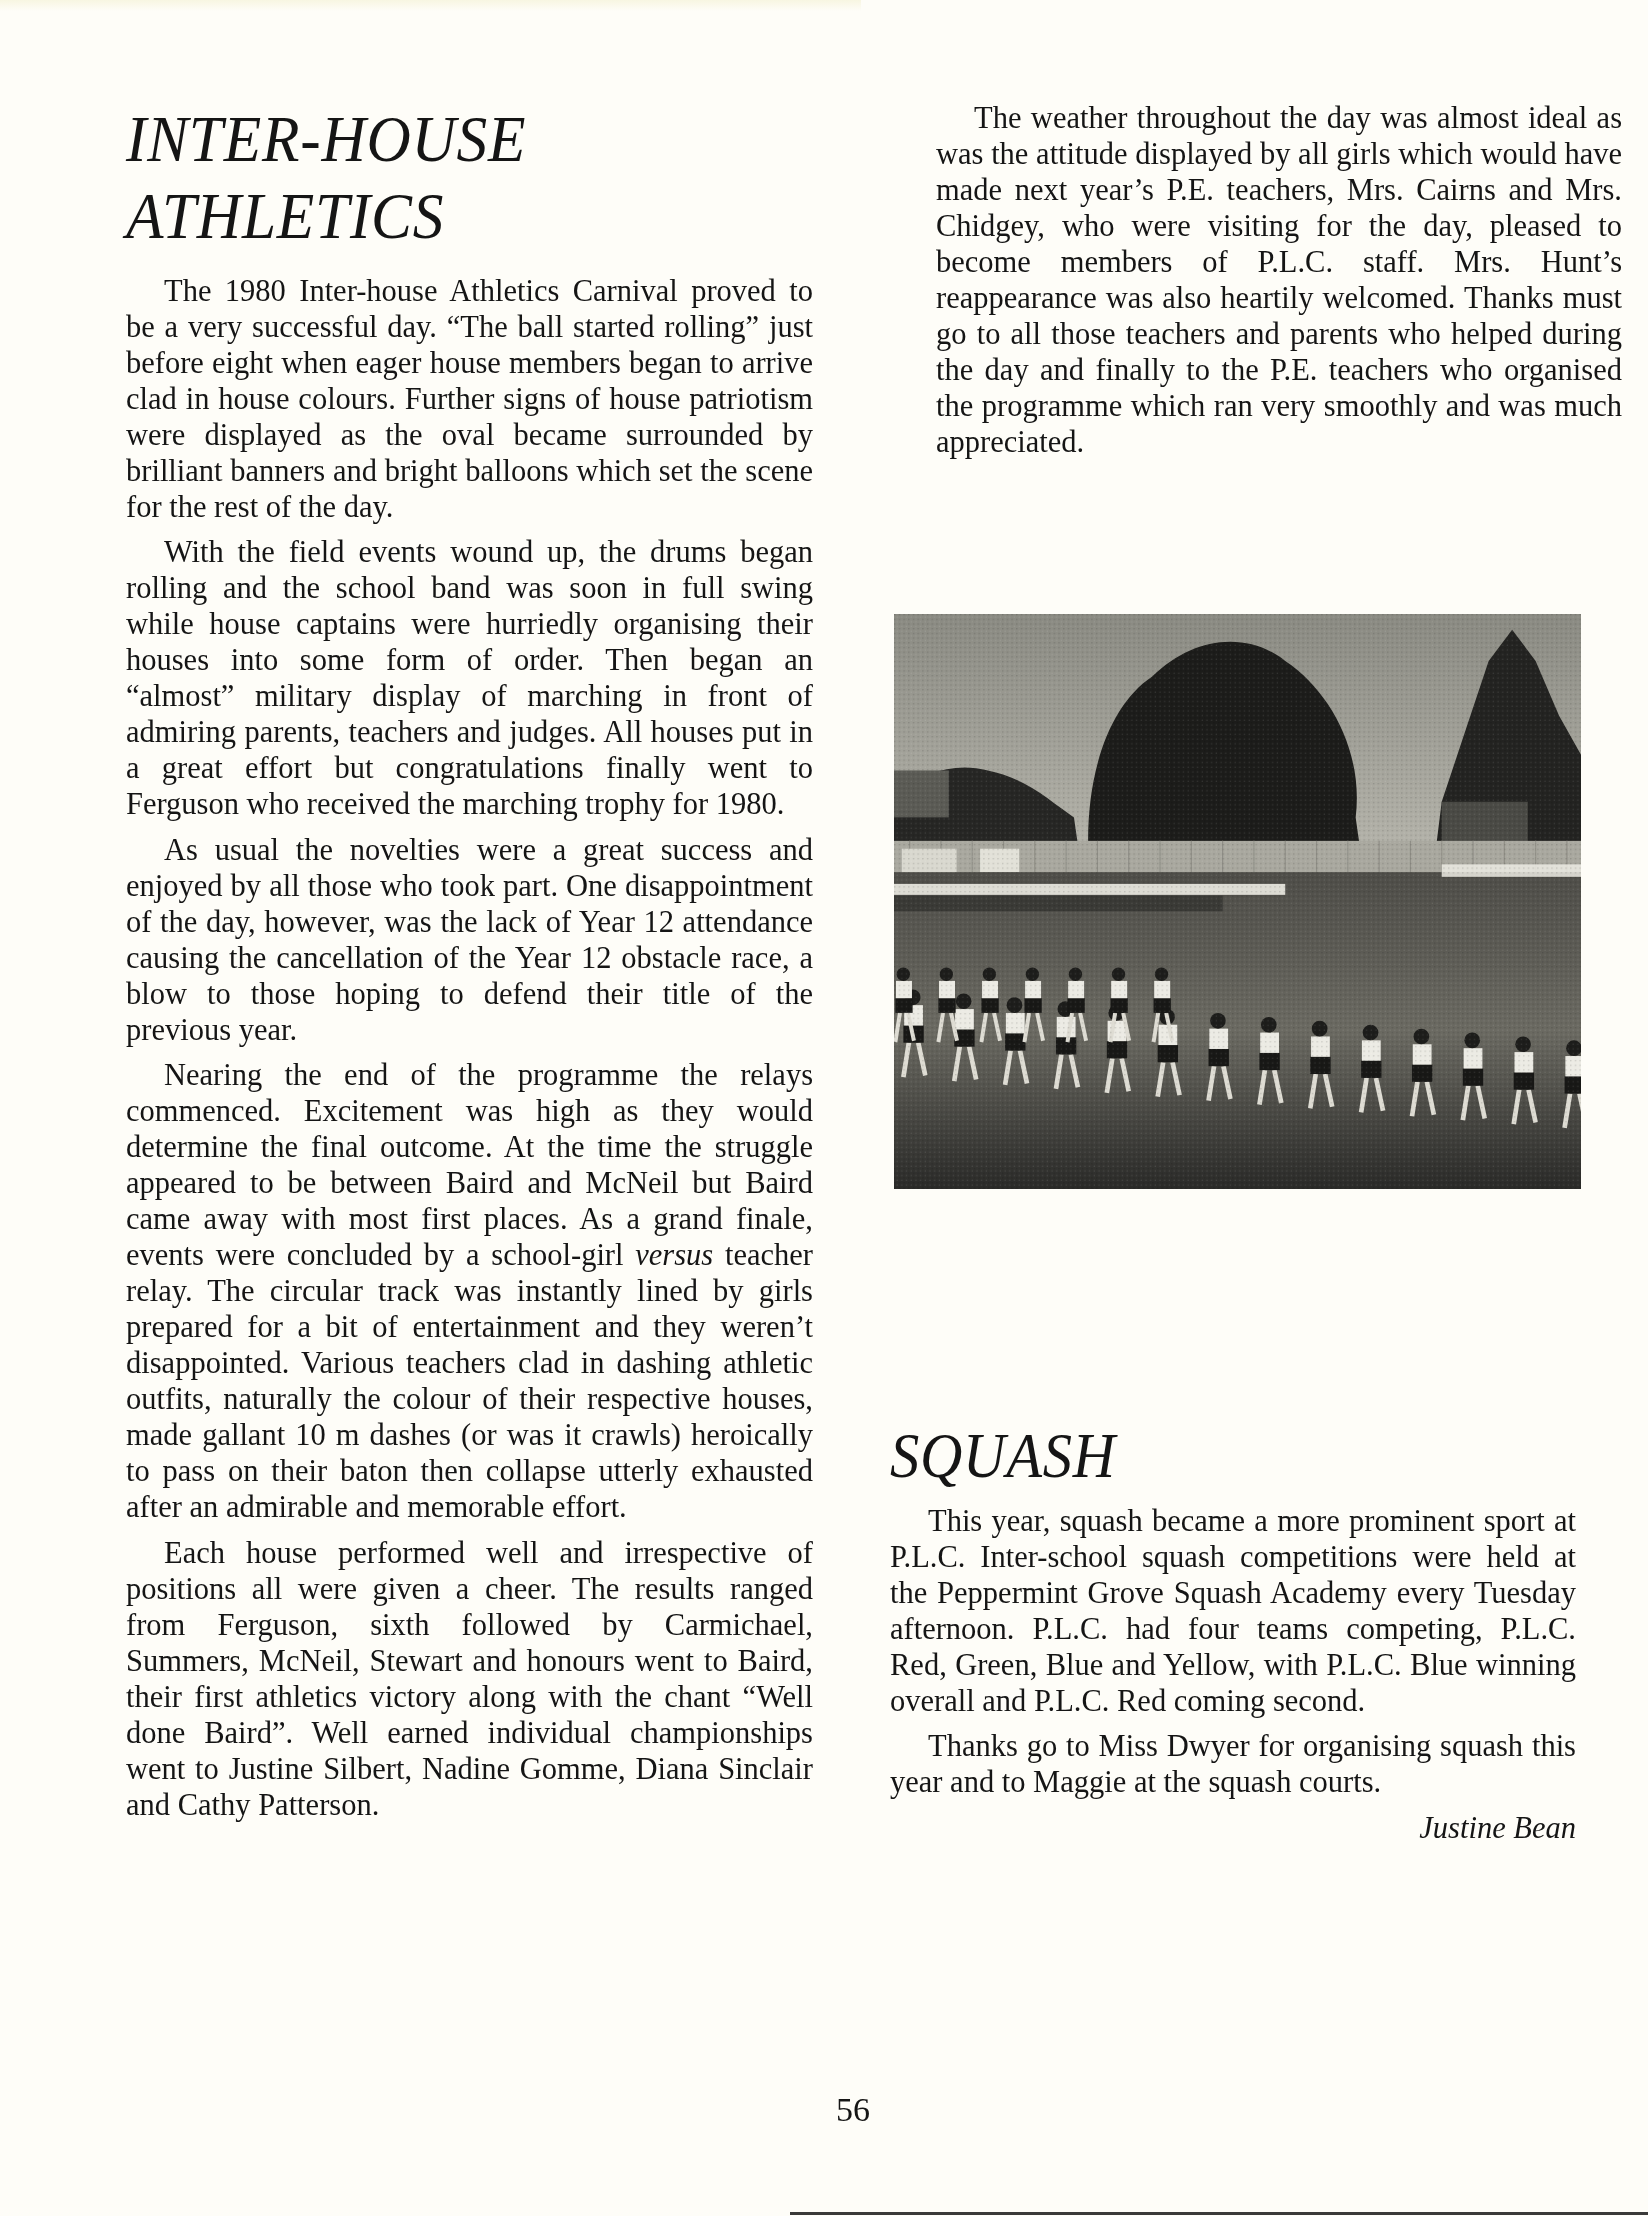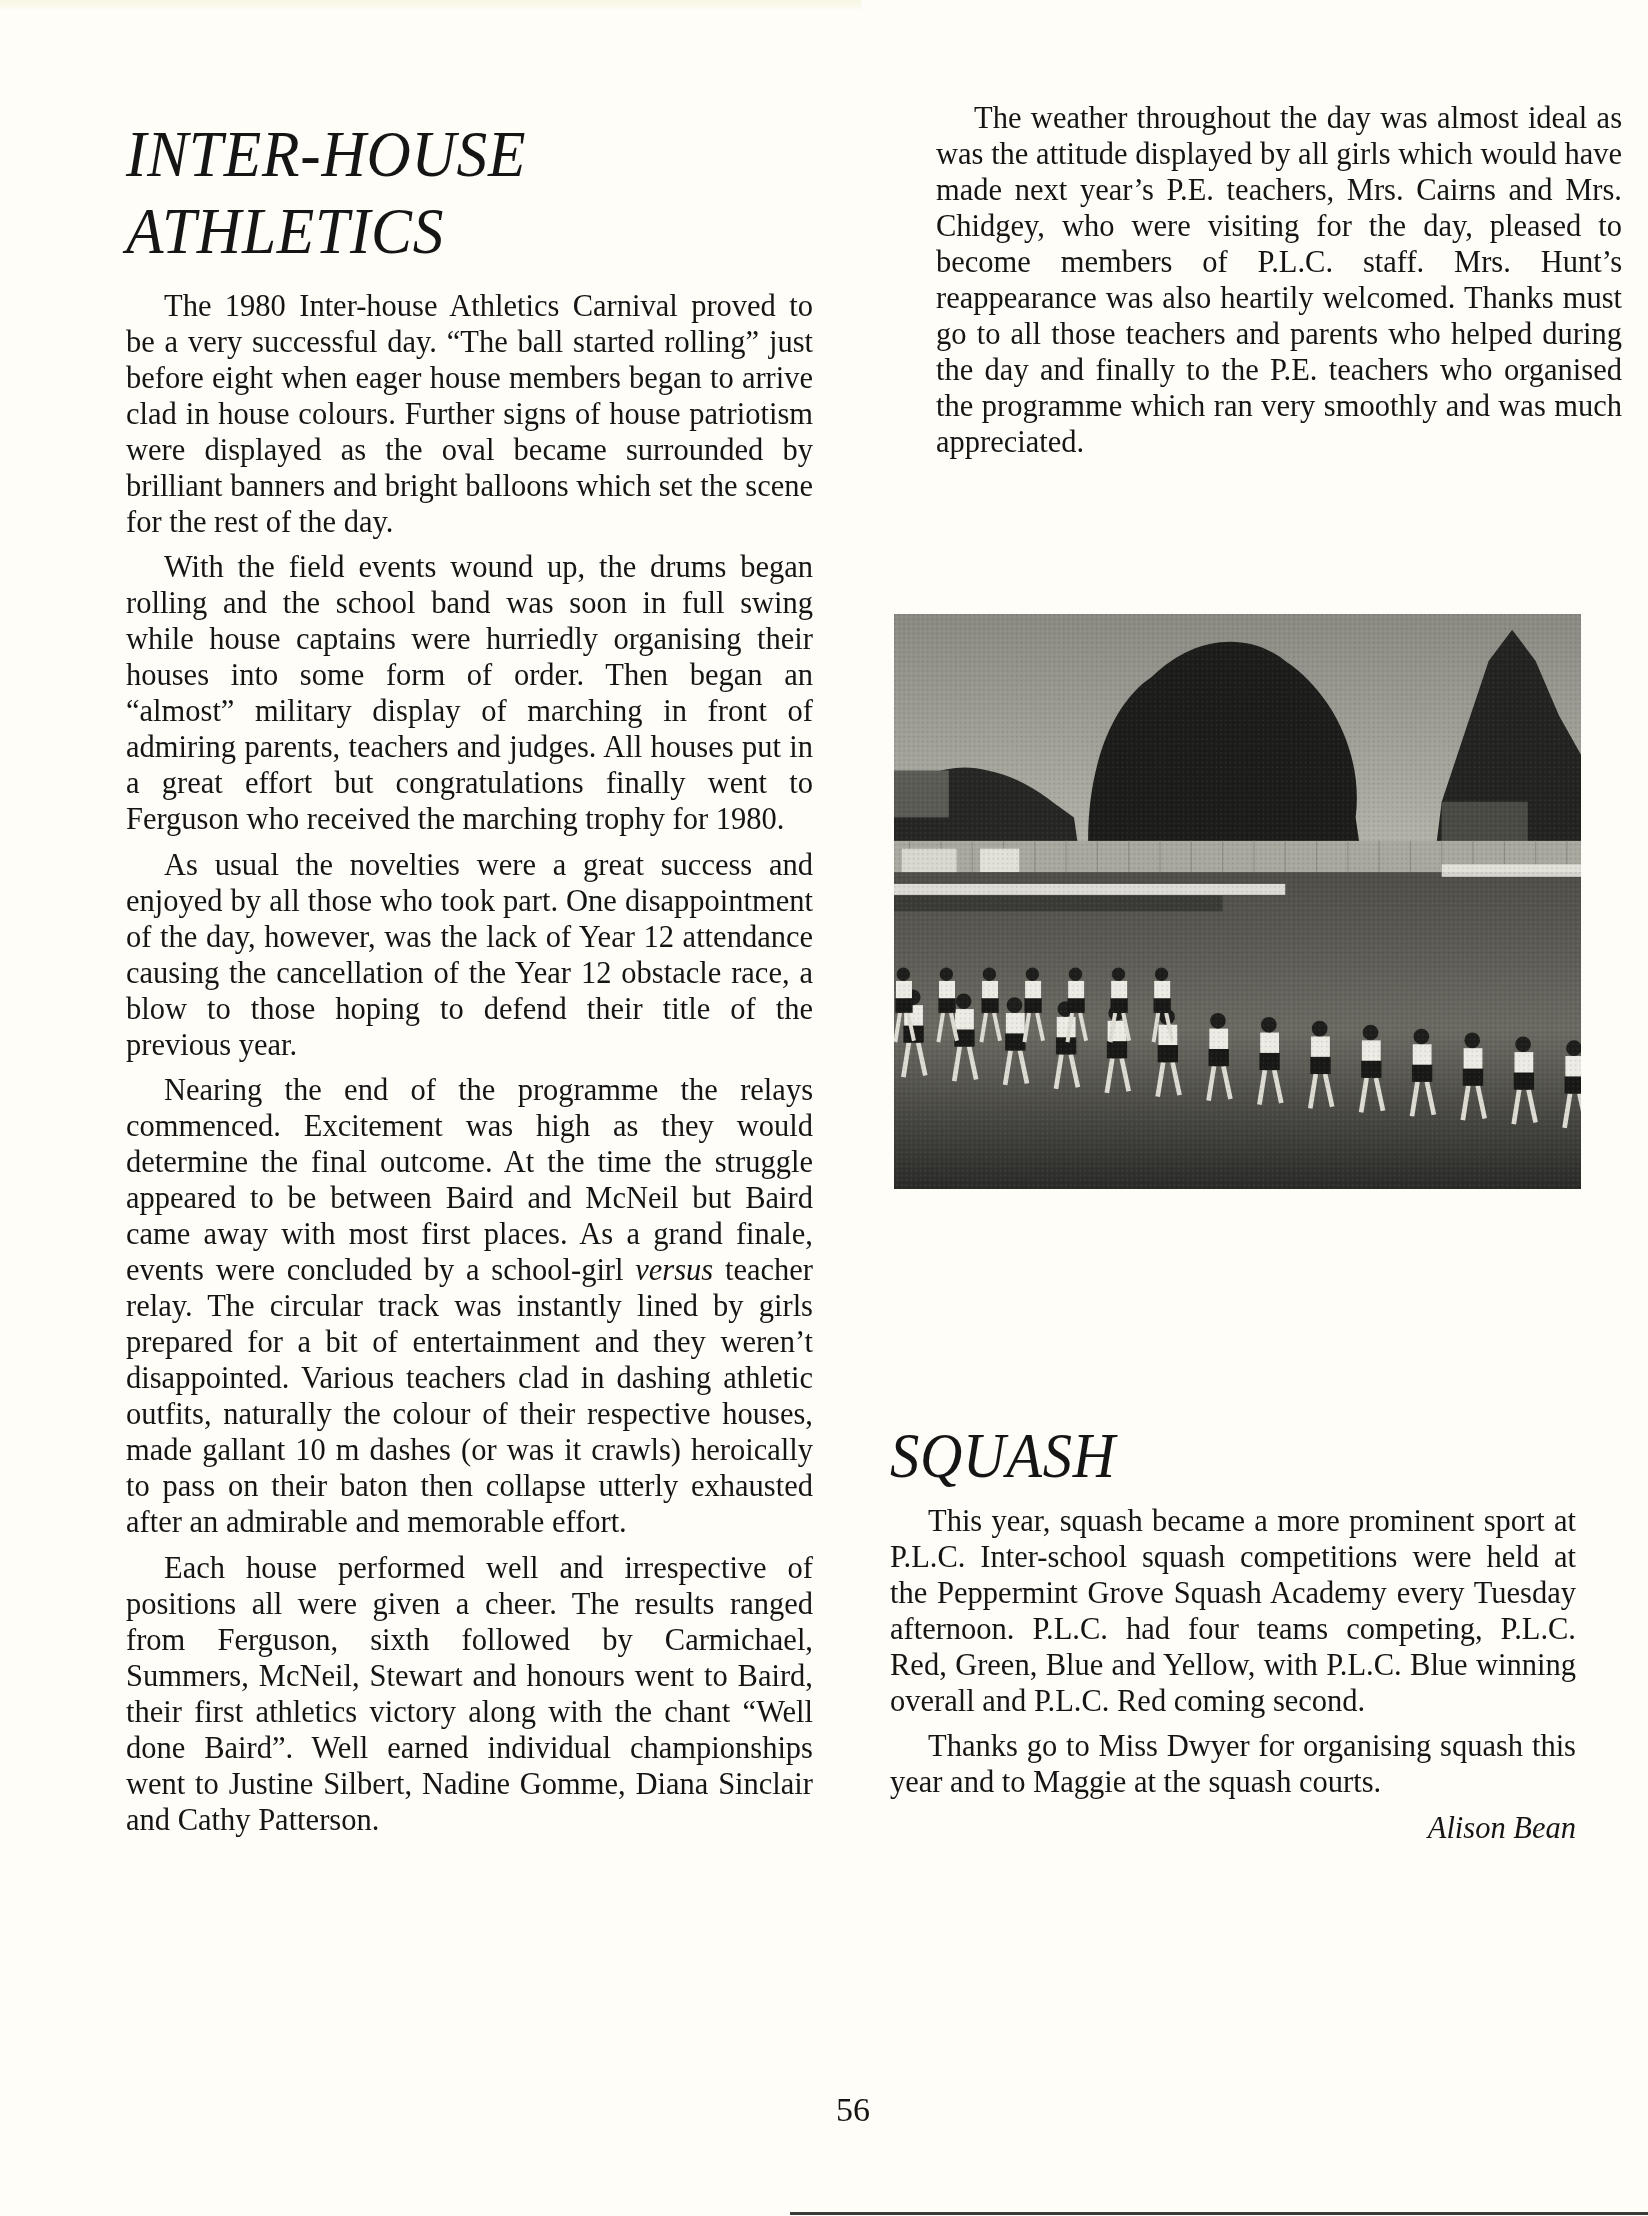--- a/index.html
+++ b/index.html
@@ -32,21 +32,20 @@
       position: absolute;
       font-size: 30.5px;
       line-height: 36px;
       text-align: justify;
       hyphens: manual;
     }
     .col-left {
       left: 126px;
       top: 100px;
       width: 687px;
-      margin-top: 15px;
     }
     .col-right {
       left: 936px;
       top: 100px;
       width: 686px;
     }
     .headline {
       font-family: "Liberation Serif", "DejaVu Serif", serif;
       font-style: italic;
       font-size: 66px;
@@ -341,19 +340,19 @@
         </g>
       </g>
     <rect x="0" y="0" width="878" height="735" fill="url(#grain)"></rect>
   </svg>
 </div>
 
 <div class="squash-block">
   <h2 class="headline">SQUASH</h2>
   <p class="para">This year, squash became a more prominent sport at P.L.C. Inter-school squash competi­tions were held at the Peppermint Grove Squash Academy every Tuesday afternoon. P.L.C. had four teams competing, P.L.C. Red, Green, Blue and Yellow, with P.L.C. Blue winning overall and P.L.C. Red coming second.</p>
   <p class="para">Thanks go to Miss Dwyer for organising squash this year and to Maggie at the squash courts.</p>
-  <div class="byline">Alison Bean</div>
+  <div class="byline">Justine Bean</div>
 </div>
 
 <div class="page-number">56</div>
 
 <div class="scan-bottom"></div>
 
 
 </body></html>

